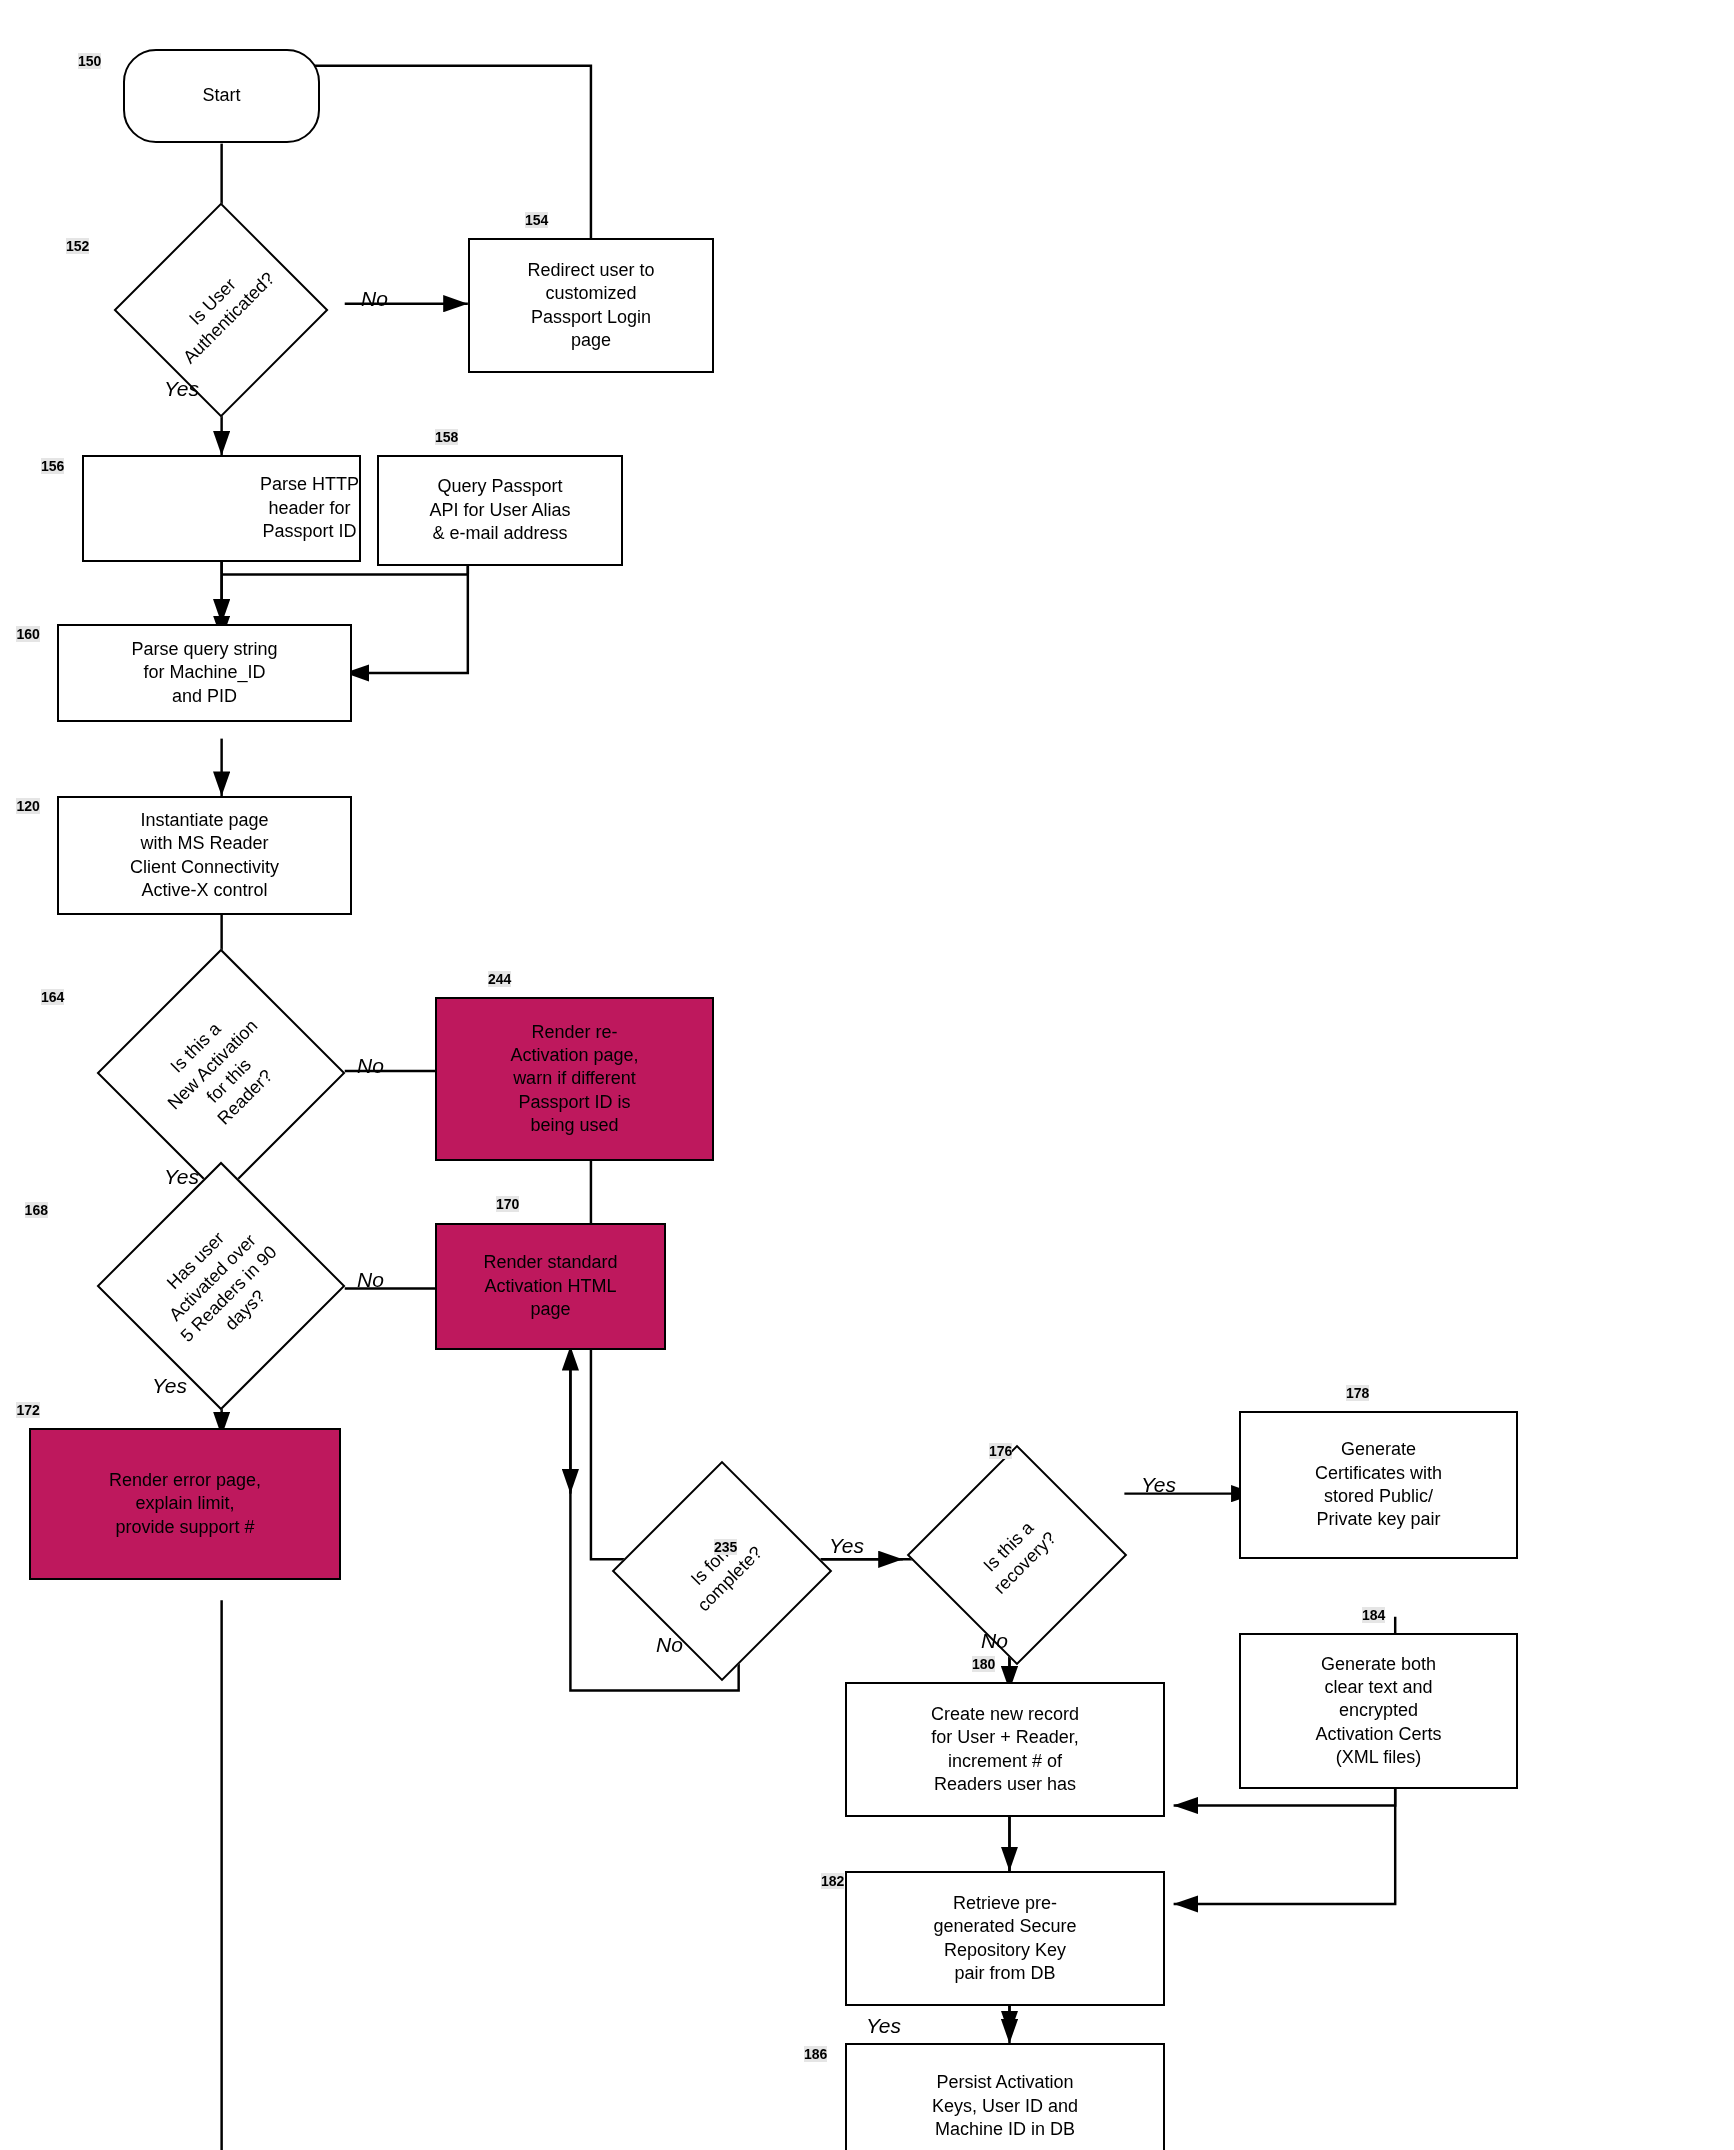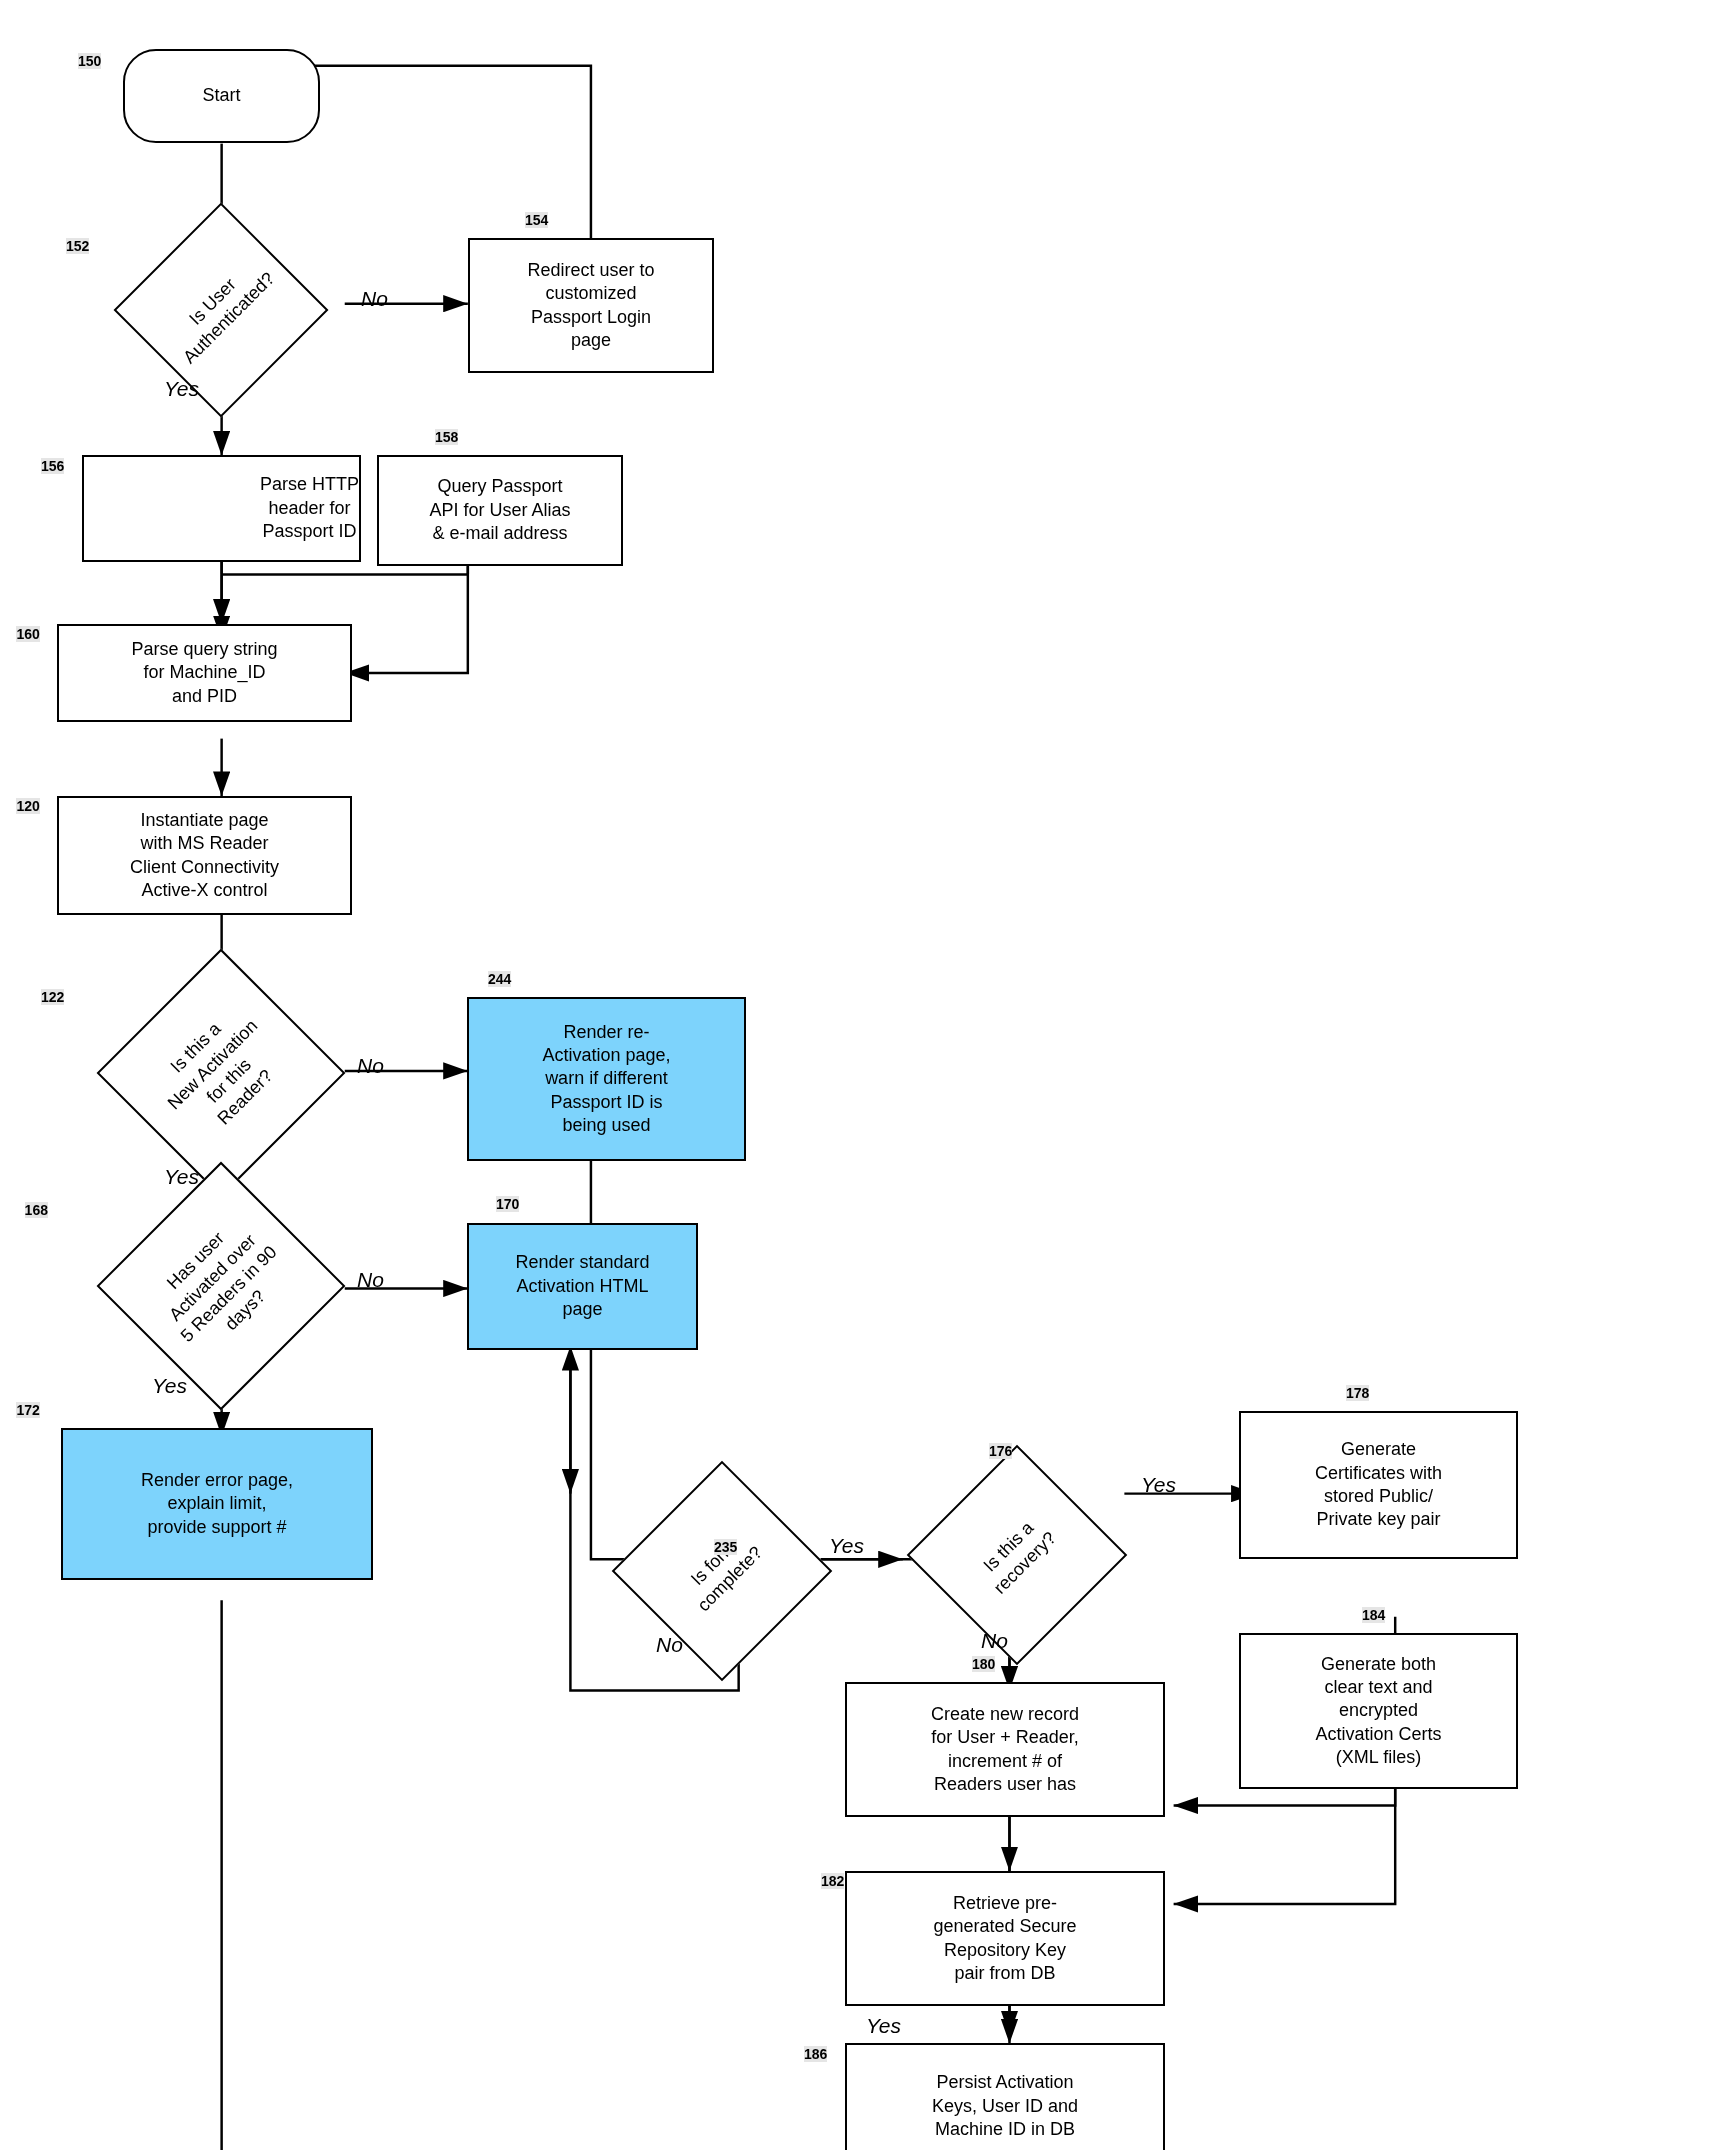--- a/index.html
+++ b/index.html
@@ -37,22 +37,21 @@
       background: #fff;
     }
 
     .rect {
       border: 2.5px solid #000;
       background: #fff;
     }
 
     .rect-shaded {
       border: 2.5px solid #000;
-      background: #7dd3fc;
-      margin-left: 32px;
+      background: #be185d;
     }
 
     .diamond {
       background: #fff;
       transform: rotate(45deg);
       border: 2.5px solid #000;
     }
 
     .diamond-inner {
       transform: rotate(-45deg);
@@ -215,21 +214,21 @@
     <span>Instantiate page<br>with MS Reader<br>Client Connectivity<br>Active-X control</span>
   </div>
   <div class="label" style="left:16.4px;top:798px;">120</div>
 
   <div class="flow-node" style="left:82px;top:985px;width:279px;height:176px;">
     <div class="diamond" style="width:176px;height:176px;position:absolute;top:0;left:51px;"></div>
     <div class="diamond-inner" style="position:absolute;top:0;left:51px;width:176px;height:176px;">
       <span>Is this a<br>New Activation<br>for this<br>Reader?</span>
     </div>
   </div>
-  <div class="label" style="left:41px;top:989px;">122</div>
+  <div class="label" style="left:41px;top:989px;">164</div>
 
   <div class="arrow-label" style="left:357px;top:1054px;">No</div>
 
   <div class="arrow-label" style="left:164px;top:1165px;">Yes</div>
 
   <div class="flow-node rect-shaded" style="left:435px;top:997px;width:279px;height:164px;">
     <span>Render re-<br>Activation page,<br>warn if different<br>Passport ID is<br>being used</span>
   </div>
   <div class="label" style="left:488px;top:971px;">244</div>
 

